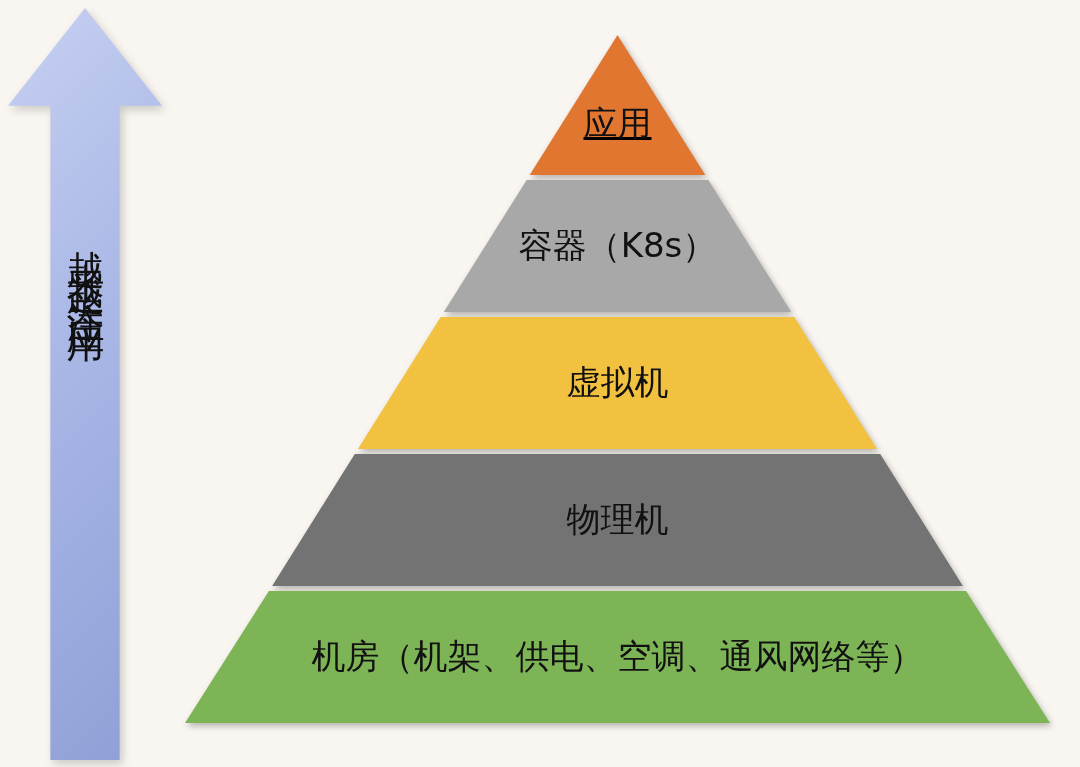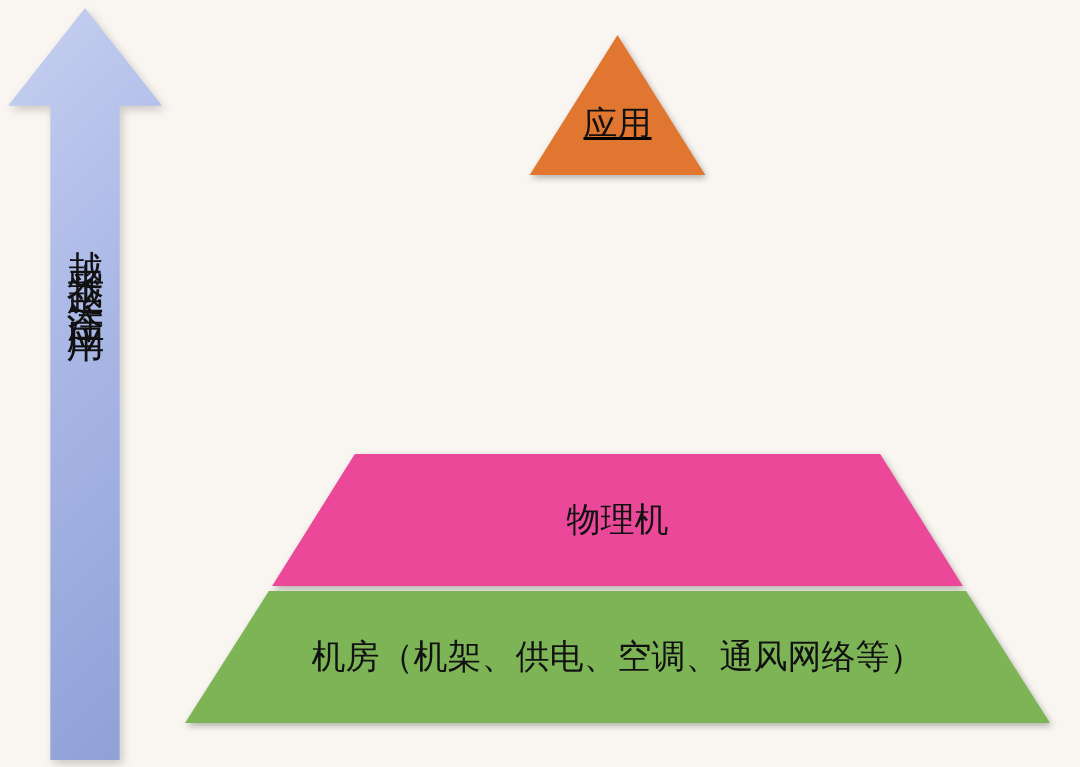--- a/index.html
+++ b/index.html
@@ -98,24 +98,34 @@
   </div>
 
   <div class="pyramid">
 
     <div class="layer layer-1">
       <div class="layer-shape" style="background: rgb(224, 118, 47);">
         <span class="label-wrap">应用</span>
       </div>
     </div>
 
+    <div class="layer layer-2">
+      <div class="layer-shape" style="background: rgb(168, 168, 168);">
+        <span class="label-wrap">容器（K8s）</span>
+      </div>
+    </div>
 
+    <div class="layer layer-3">
+      <div class="layer-shape" style="background: rgb(242, 193, 64);">
+        <span class="label-wrap">虚拟机</span>
+      </div>
+    </div>
 
     <div class="layer layer-4">
-      <div class="layer-shape" style="background: #ec4899;">
+      <div class="layer-shape" style="background: #737373;">
         <span class="label-wrap">物理机</span>
       </div>
     </div>
 
     <div class="layer layer-5">
       <div class="layer-shape" style="background: rgb(124, 180, 86);">
         <span class="label-wrap">机房（机架、供电、空调、通风网络等）</span>
       </div>
     </div>
 

